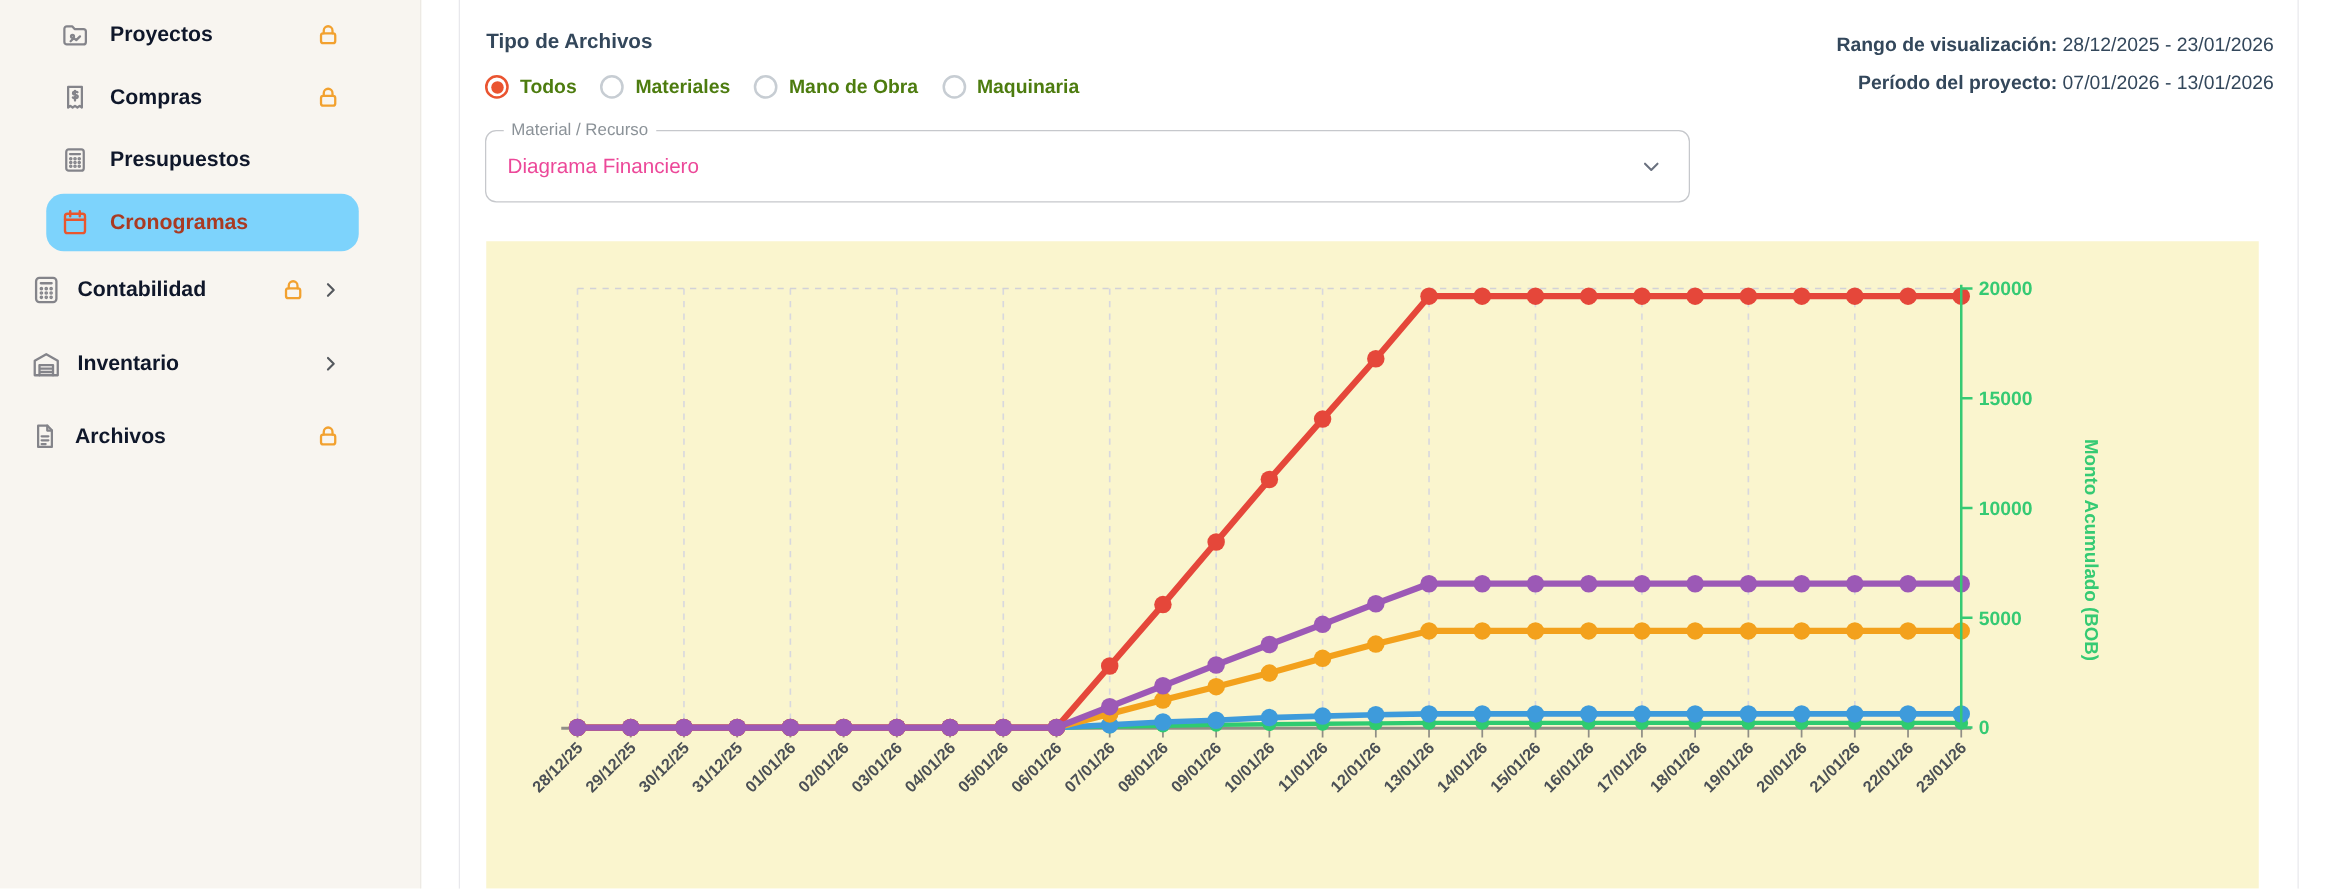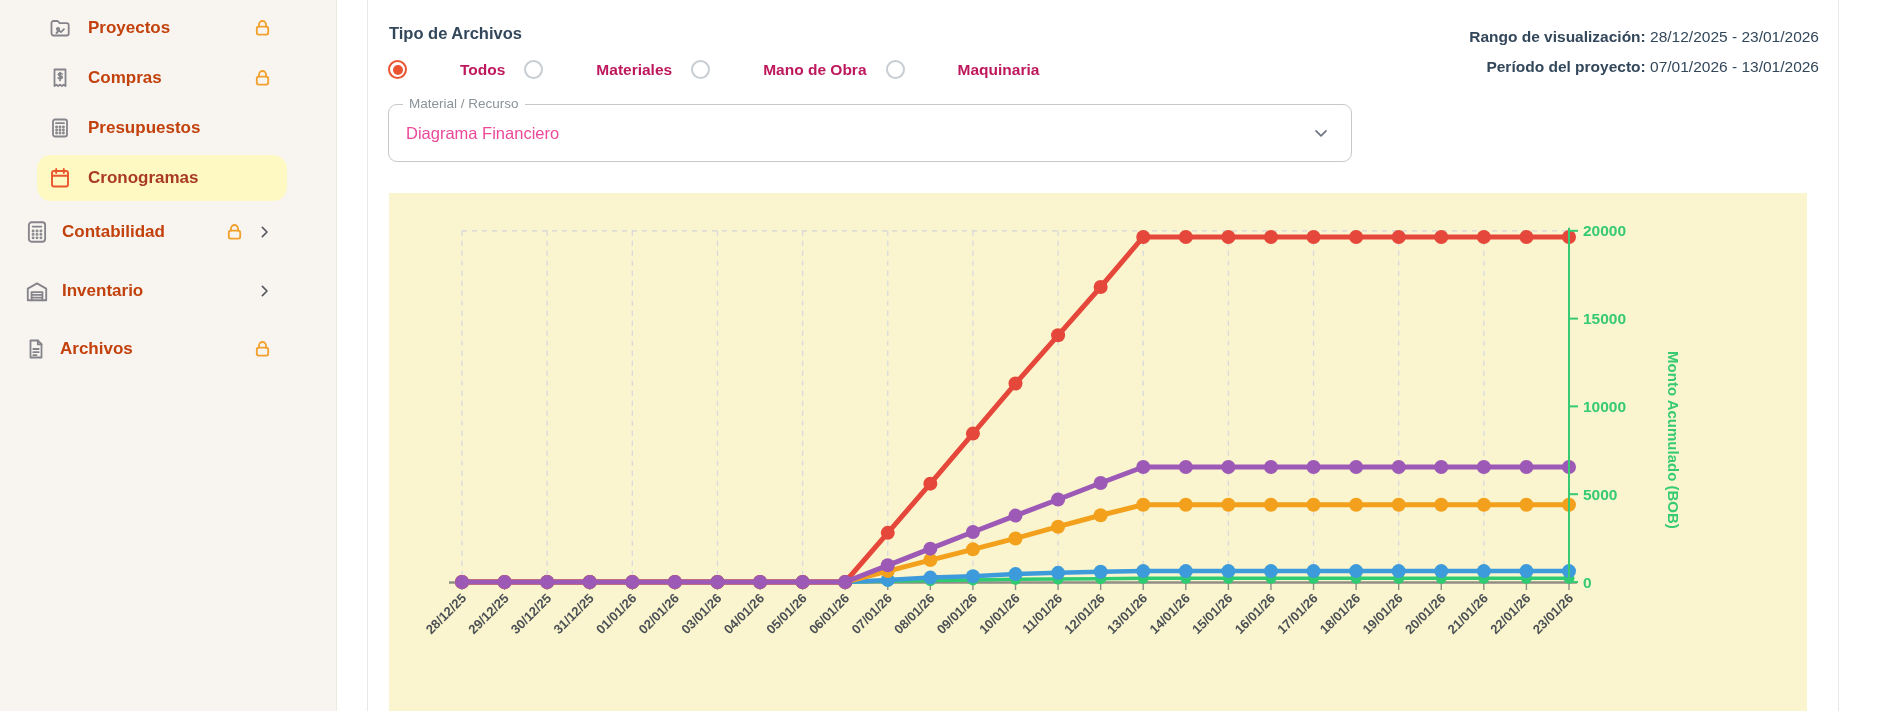--- a/index.html
+++ b/index.html
@@ -3,37 +3,37 @@
 <meta charset="utf-8">
 <style>
   html,body{margin:0;padding:0;background:#fff;}
   *{box-sizing:border-box;}
   .page{position:relative;width:1877px;height:711px;overflow:hidden;background:#fff;
         font-family:"Liberation Sans","DejaVu Sans",sans-serif;color:#33475b;}
   
   .sidebar{position:absolute;left:0;top:0;width:337px;height:711px;background:#f8f5f0;border-right:1px solid #edeae4;}
   .side-item{position:absolute;display:flex;align-items:center;height:46px;border-radius:14px;cursor:pointer;}
   .side-item .ic{display:flex;align-items:center;justify-content:center;color:#84848a;flex:0 0 auto;}
-  .side-item .lbl{font-size:17px;font-weight:700;color:#c2410c;white-space:nowrap;}
-  .side-item.active{background:#fef9c3;}
+  .side-item .lbl{font-size:17px;font-weight:700;color:#0f172a;white-space:nowrap;}
+  .side-item.active{background:#7dd3fc;}
   .side-item.active .lbl{color:#a93a22;}
   .side-item.active .ic{color:#e8562e;}
   .side-item .lock{position:absolute;right:14px;top:50%;transform:translateY(-50%);color:#f2a12f;display:flex;}
   .side-item .lock.shift{right:42px;}
   .side-item .chev{position:absolute;right:14px;top:50%;transform:translateY(-50%);color:#55595e;display:flex;}
   
   .card{position:absolute;left:367px;top:-20px;width:1472px;height:760px;background:#fff;
         border:1px solid #e8e8ec;border-radius:14px;}
   .group-label{position:absolute;left:389px;top:24px;font-size:16.5px;font-weight:700;color:#33475b;}
   .radio-row{position:absolute;left:388px;top:60px;display:flex;align-items:center;gap:19px;}
   .radio-item{display:flex;align-items:center;gap:9px;cursor:pointer;}
   .rc{width:19px;height:19px;border-radius:50%;border:2px solid #c7cdd3;background:#fff;position:relative;flex:0 0 auto;}
   .rc.checked{border-color:#ea5430;}
   .rc.checked::after{content:"";position:absolute;left:2.5px;top:2.5px;width:10px;height:10px;border-radius:50%;background:#ea5430;}
-  .radio-item .rlbl{font-size:15.5px;font-weight:600;color:#be185d;margin-left:44px;}
+  .radio-item .rlbl{font-size:15.5px;font-weight:600;color:#4d7c0f;}
   .info{position:absolute;right:58px;top:22px;text-align:right;font-size:15.5px;line-height:30px;color:#33475b;}
   .info b{font-weight:700;}
   .select-box{position:absolute;left:388px;top:104px;width:964px;height:58px;border:1px solid #c6c8cc;
               border-radius:9px;background:#fff;cursor:pointer;}
   .select-label{position:absolute;top:-9px;left:14px;background:#fff;padding:0 6px;font-size:13.5px;color:#8b9298;}
   .select-value{position:absolute;left:17px;top:0;line-height:56px;font-size:16.5px;color:#ec4899;}
   .select-chevron{position:absolute;right:20px;top:50%;transform:translateY(-50%);color:#6b7280;display:flex;}
   .chart-panel{position:absolute;left:389px;top:193px;width:1418px;height:518px;background:#faf5ce;}
 </style>
 </head>

